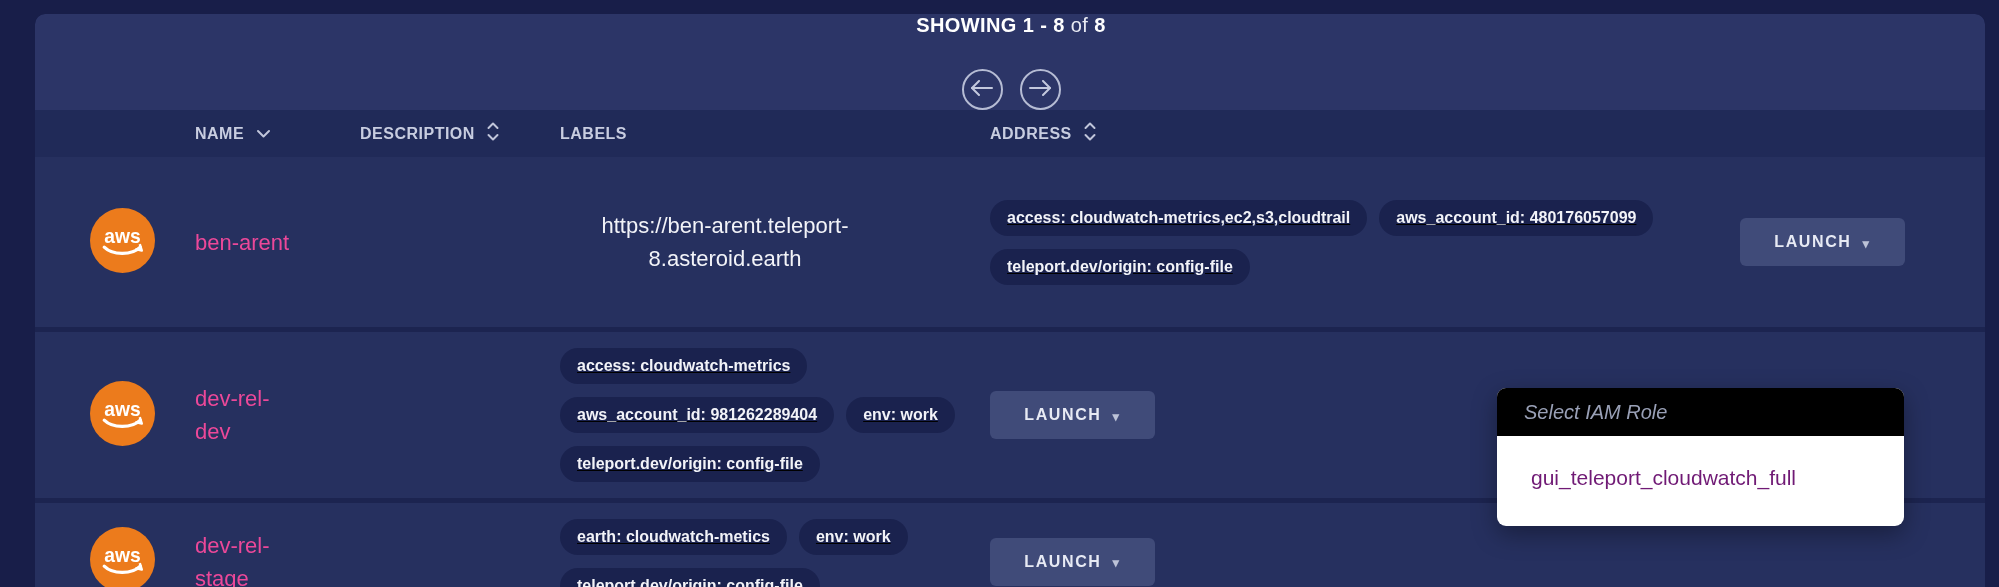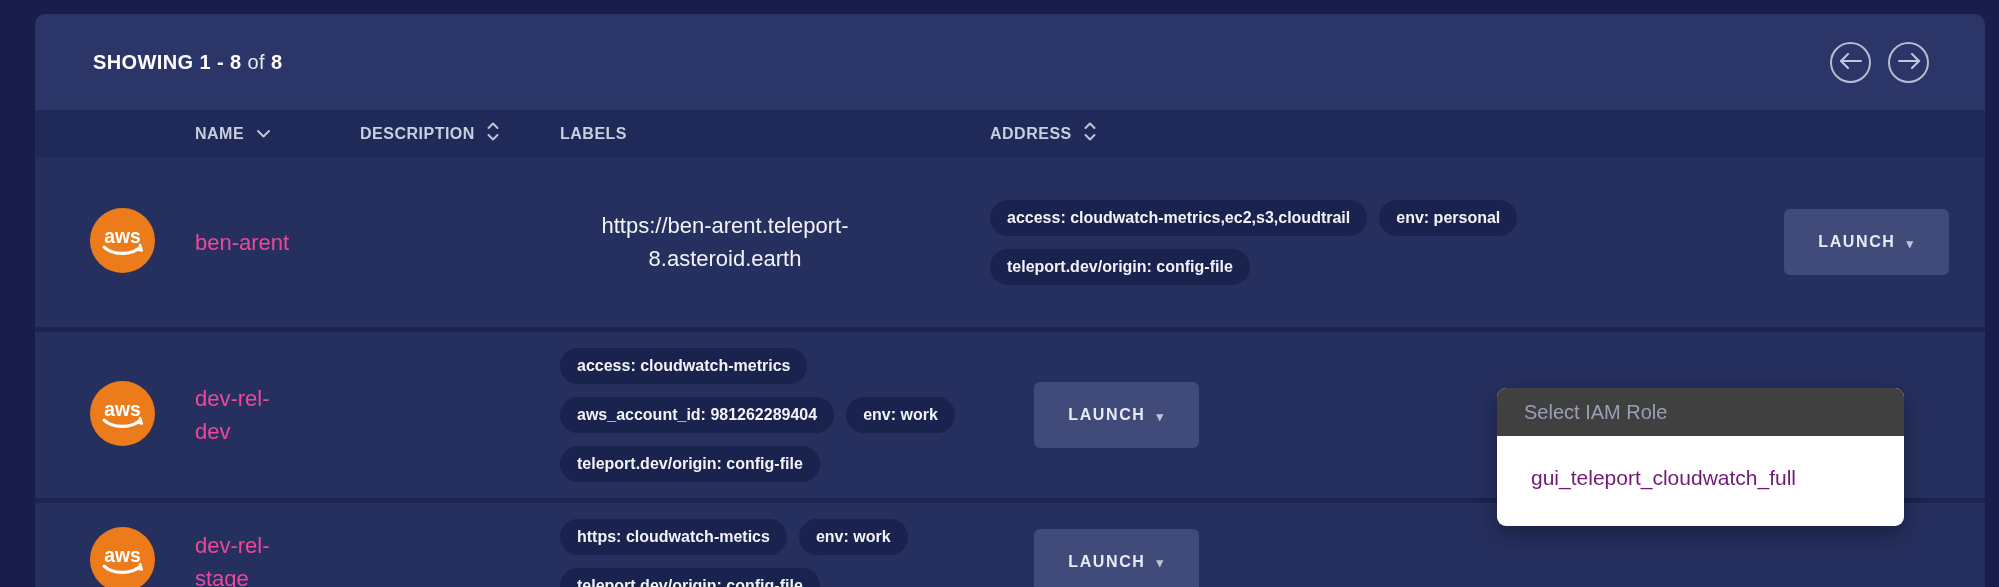--- a/index.html
+++ b/index.html
@@ -14,21 +14,21 @@
     background-image: radial-gradient(circle, rgba(255,255,255,0.055) 1.1px, transparent 1.2px);
     background-size: 13px 13px;
   }
   .panel {
     position:absolute; left:35px; top:14px; width:1950px; height:573px;
     background:#1c2450; border-radius:10px 10px 0 0; overflow:hidden;
   }
   .panel-header {
     height:96px; background:#2c3567;
     display:flex; align-items:center; justify-content:space-between;
-    padding:0 56px 0 58px; border-radius:10px 10px 0 0;
+    padding:0 56px 0 58px; border-radius:10px 10px 0 0;flex-direction:column;
   }
   .showing { font-size:20px; color:#ffffff; font-weight:700; letter-spacing:0.4px; }
   .showing .soft { font-weight:400; color:#e9ebf4; }
   .pager { display:flex; gap:17px; }
   .pager-btn {
     width:41px; height:41px; border-radius:50%;
     border:2px solid #b6bcd4; background:transparent;
     display:flex; align-items:center; justify-content:center;
     color:#c3c8dd; cursor:pointer;
   }
@@ -53,44 +53,43 @@
   .row-3 { min-height:116px; }
   .aws-badge { width:65px; height:65px; }
   .cell-name {
     font-size:22px; color:#ec4899; max-width:104px; line-height:1.5;
   }
   .cell-addr {
     font-size:22px; color:#f2f3f8; max-width:330px; line-height:1.5;text-align:center;
   }
   .cell-labels {
     display:flex; flex-wrap:wrap; gap:13px 12px; max-width:700px;
-    align-items:center; padding:16px 0;
+    align-items:center; padding:16px 0;text-decoration:underline;
   }
   .pill {
     background:#1a224e; border-radius:19px; padding:8px 17px;
     font-size:16px; font-weight:700; color:#f2f3f8; white-space:nowrap;
     line-height:1.25;
   }
   .pill.cut { padding-right:115px; }
   .launch-btn {
-    width:165px; height:66px; background:#404b79; border:none; border-radius:6px;
+    width:165px; height:48px; background:#404b79; border:none; border-radius:6px;
     color:#e7eaf4; font-size:16px; font-weight:700; letter-spacing:1.6px;
     display:flex; align-items:center; justify-content:center; gap:11px;
     cursor:pointer;
-    margin-left:44px;
   }
   .launch-caret { font-size:13px; color:#bdc3d8; transform:translateY(1px); }
   .dropdown {
     position:absolute; left:1497px; top:388px; width:407px; z-index:20;
     background:#ffffff; border-radius:9px; overflow:hidden;
     box-shadow:0 8px 24px rgba(0,0,0,0.35);
   }
   .dropdown-header {
-    background:#404040; padding:13px 27px 12px;
-    font-size:20px; color:#99a0b6;
+    background:#000000; padding:13px 27px 12px;
+    font-size:20px; color:#99a0b6;font-style:italic;
   }
   .dropdown-item {
     padding:30px 34px 36px; font-size:21px; color:#701a75; cursor:pointer;
   }
 </style>
 </head>
 <body>
 
 <div class="panel">
 
@@ -164,21 +163,21 @@
         <text x="32" y="34.5" text-anchor="middle" font-size="19" font-weight="bold" fill="#ffffff" font-family="Liberation Sans, sans-serif">aws</text>
         <path d="M14 38.5 C 22 46.5, 41 47, 49.5 38.5" fill="none" stroke="#ffffff" stroke-width="3.2" stroke-linecap="round"></path>
         <path d="M49 35.5 l 2 6.4 l -6.4 -1.4" fill="none" stroke="#ffffff" stroke-width="2.4" stroke-linejoin="round"></path>
       </svg>
     </div>
     <div class="cell-name">ben-arent</div>
     <div class="cell-desc"></div>
     <div class="cell-addr">https://ben-arent.teleport-8.asteroid.earth</div>
     <div class="cell-labels">
       <span class="pill">access: cloudwatch-metrics,ec2,s3,cloudtrail</span>
-      <span class="pill">env: personal</span>
+      <span class="pill">aws_account_id: 480176057099</span>
       <span class="pill">teleport.dev/origin: config-file</span>
     </div>
     <div>
       <button class="launch-btn">
         <span>LAUNCH</span>
         <span class="launch-caret">▾</span>
       </button>
     </div>
   </div>
 
@@ -214,21 +213,21 @@
       <svg class="aws-badge" viewBox="0 0 64 64">
         <circle cx="32" cy="32" r="32" fill="#EC7B1C"></circle>
         <text x="32" y="34.5" text-anchor="middle" font-size="19" font-weight="bold" fill="#ffffff" font-family="Liberation Sans, sans-serif">aws</text>
         <path d="M14 38.5 C 22 46.5, 41 47, 49.5 38.5" fill="none" stroke="#ffffff" stroke-width="3.2" stroke-linecap="round"></path>
         <path d="M49 35.5 l 2 6.4 l -6.4 -1.4" fill="none" stroke="#ffffff" stroke-width="2.4" stroke-linejoin="round"></path>
       </svg>
     </div>
     <div class="cell-name">dev-rel-stage</div>
     <div class="cell-desc"></div>
     <div class="cell-labels">
-      <span class="pill">https: cloudwatch-metics</span>
+      <span class="pill">earth: cloudwatch-metics</span>
       <span class="pill">env: work</span>
       <span class="pill">teleport.dev/origin: config-file</span>
     </div>
     <div>
       <button class="launch-btn">
         <span>LAUNCH</span>
         <span class="launch-caret">▾</span>
       </button>
     </div>
   </div>

